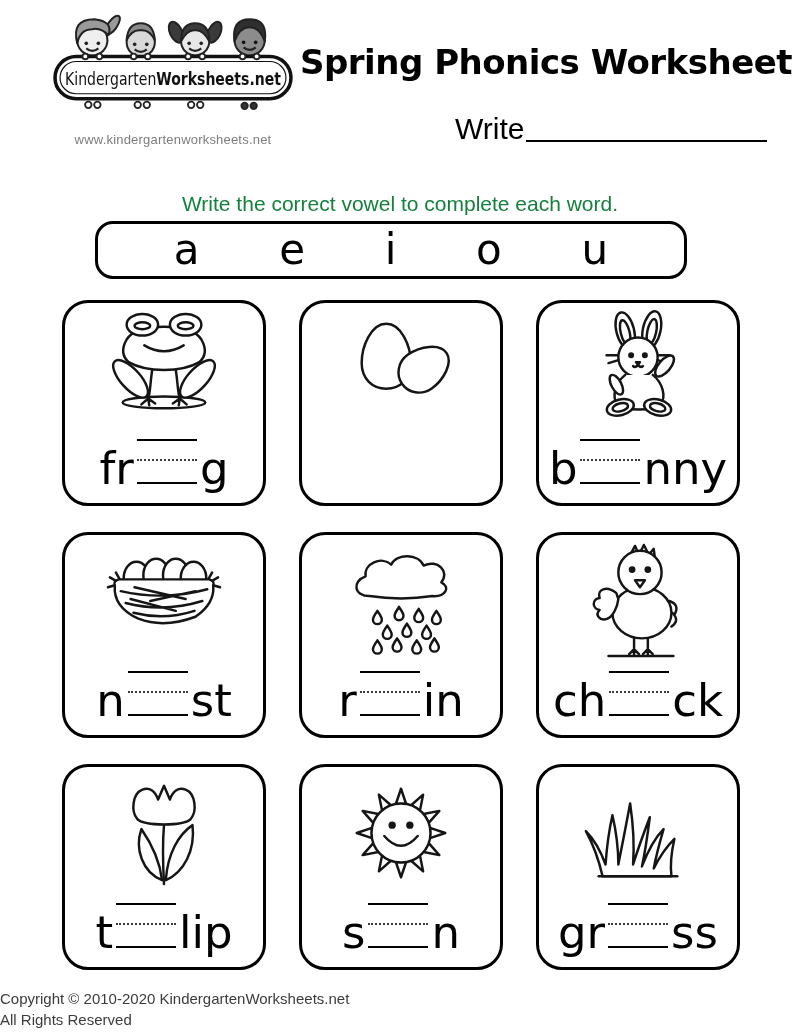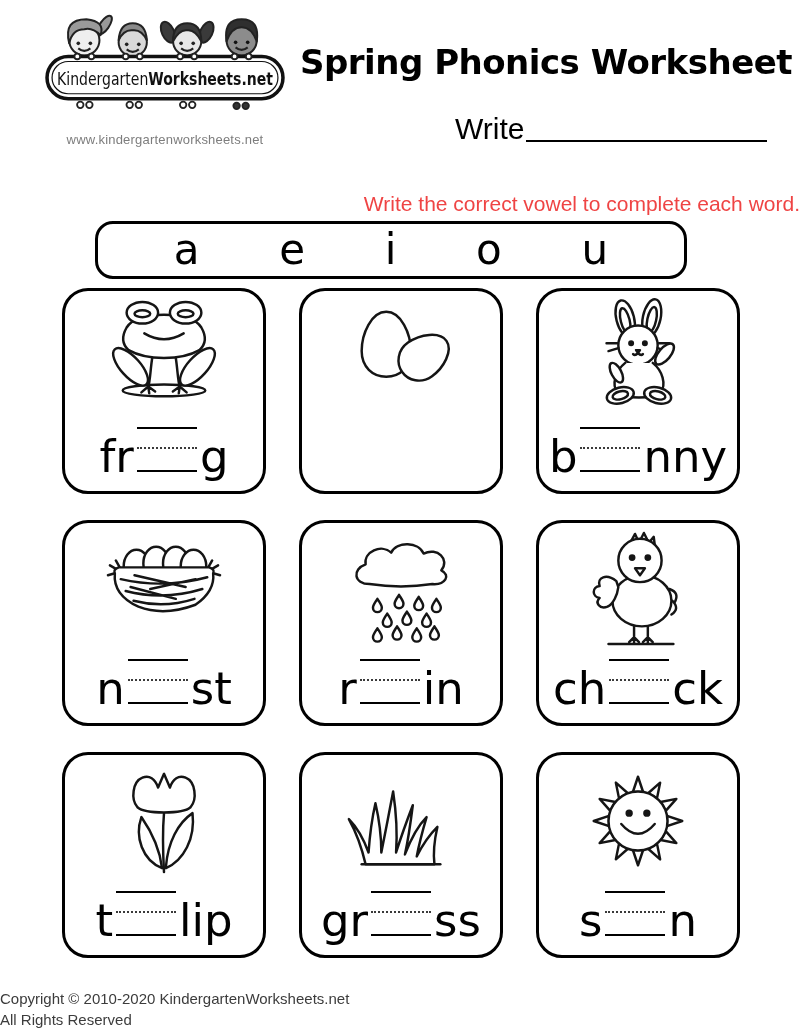--- a/index.html
+++ b/index.html
@@ -1,43 +1,43 @@
 <!DOCTYPE html>
 <html><head>
 <meta charset="utf-8">
 <style>
   html,body{margin:0;padding:0;background:#fff;}
   .canvas{position:relative;width:800px;height:1035px;background:#fff;overflow:hidden;
           font-family:"Liberation Sans",sans-serif;color:#000;}
 
   
-  .logo{position:absolute;left:44px;top:10px;width:242px;}
+  .logo{position:absolute;left:52px;top:10px;width:242px;}
   .logo svg{display:block;margin:0 auto;}
   .site-url{margin-top:18px;text-align:center;font-size:13px;color:#7d7d7d;letter-spacing:.2px;}
 
   .title{position:absolute;left:300px;top:42px;width:480px;text-align:center;
          font-family:"DejaVu Sans",sans-serif;font-size:34px;font-weight:bold;
          letter-spacing:-.5px;white-space:nowrap;}
 
   .name-row{position:absolute;left:455px;top:112px;width:312px;display:flex;
             align-items:flex-end;font-size:30px;color:#000;}
   .name-line{flex:1;border-bottom:2px solid #000;margin:0 0 4px 2px;height:0;}
 
-  .instruction{position:absolute;left:0;top:192px;width:100%;text-align:right;
-               font-size:21px;color:#ef4444;}
+  .instruction{position:absolute;left:0;top:192px;width:100%;text-align:center;
+               font-size:21px;color:#15803d;}
 
   
   .vowel-bank{position:absolute;left:95px;top:221px;width:592px;height:58px;
               border:3px solid #000;border-radius:18px;box-sizing:border-box;
               display:flex;justify-content:space-around;align-items:center;padding:0 36px;
               font-family:"DejaVu Sans",sans-serif;font-size:42px;}
   .vowel-bank span{line-height:1;}
 
   
-  .grid{position:absolute;left:62px;top:288px;display:grid;
+  .grid{position:absolute;left:62px;top:300px;display:grid;
         grid-template-columns:repeat(3,204px);grid-auto-rows:206px;
         column-gap:33px;row-gap:26px;}
   .card{border:3px solid #000;border-radius:26px;position:relative;background:#fff;
         box-sizing:border-box;}
   .pic{position:absolute;left:0;right:0;top:5px;height:122px;
        display:flex;justify-content:center;align-items:center;}
   .pic svg{height:118px;width:118px;}
   .word{position:absolute;left:0;right:0;bottom:12px;text-align:center;
         font-family:"DejaVu Sans",sans-serif;font-size:45px;line-height:1;white-space:nowrap;}
   .blank{display:inline-block;width:60px;height:41px;position:relative;margin:0 3px;
@@ -258,32 +258,20 @@
       <div class="pic">
         <svg viewBox="0 0 120 120" class="art" stroke-width="2.2">
           <path d="M58,108 C38,100 30,76 37,56 C48,72 56,90 58,108 Z"></path>
           <path d="M62,106 C64,82 74,62 89,52 C92,78 80,100 62,108 Z"></path>
           <path class="nofill" d="M60,52 C58,76 59,94 60,112"></path>
           <path d="M38,16 C28,20 26,38 33,46 C41,53 79,53 87,46 C94,38 92,20 82,16 C75,13 69,17 66,26 L60,12 L54,26 C51,17 45,13 38,16 Z"></path>
         </svg>
       </div>
       <div class="word">
         <span>t</span><span class="blank"><span class="blank-mid"></span></span><span>lip</span>
-      </div>
-    </div>
-
-    <div class="card">
-      <div class="pic">
-        <svg viewBox="0 0 120 120" class="art" stroke-width="2.2">
-          <path d="M24,104 Q18,78 7,58 Q19,70 27,92 Q29,64 34,42 Q40,68 40,92 Q46,62 52,30 Q57,64 55,92 Q62,70 72,44 Q68,76 64,94 Q74,68 86,56 Q79,80 76,96 Q85,78 97,66 Q92,88 94,104 Z"></path>
-          <line x1="20" y1="104" x2="100" y2="104"></line>
-        </svg>
-      </div>
-      <div class="word">
-        <span>gr</span><span class="blank"><span class="blank-mid"></span></span><span>ss</span>
       </div>
     </div>
 
     <div class="card">
       <div class="pic">
         <svg viewBox="0 0 120 120" class="art" stroke-width="2.2">
           <g>
             <polygon points="89.5,54.8 89.5,65.2 105,60"></polygon>
             <polygon points="88.2,70.3 83,79.3 99,82.5"></polygon>
             <polygon points="79.3,83 70.3,88.2 82.5,99"></polygon>
@@ -301,20 +289,32 @@
           <circle cx="51" cy="52" r="2.5" fill="#151515"></circle>
           <circle cx="69" cy="52" r="2.5" fill="#151515"></circle>
           <path class="nofill" d="M43,63 Q60,83 77,63"></path>
         </svg>
       </div>
       <div class="word">
         <span>s</span><span class="blank"><span class="blank-mid"></span></span><span>n</span>
       </div>
     </div>
 
+    <div class="card">
+      <div class="pic">
+        <svg viewBox="0 0 120 120" class="art" stroke-width="2.2">
+          <path d="M24,104 Q18,78 7,58 Q19,70 27,92 Q29,64 34,42 Q40,68 40,92 Q46,62 52,30 Q57,64 55,92 Q62,70 72,44 Q68,76 64,94 Q74,68 86,56 Q79,80 76,96 Q85,78 97,66 Q92,88 94,104 Z"></path>
+          <line x1="20" y1="104" x2="100" y2="104"></line>
+        </svg>
+      </div>
+      <div class="word">
+        <span>gr</span><span class="blank"><span class="blank-mid"></span></span><span>ss</span>
+      </div>
+    </div>
+
   </div>
 
   <div class="footer">
     <div>Copyright © 2010-2020 KindergartenWorksheets.net</div>
     <div>All Rights Reserved</div>
   </div>
 
 </div>
 
 </body></html>

